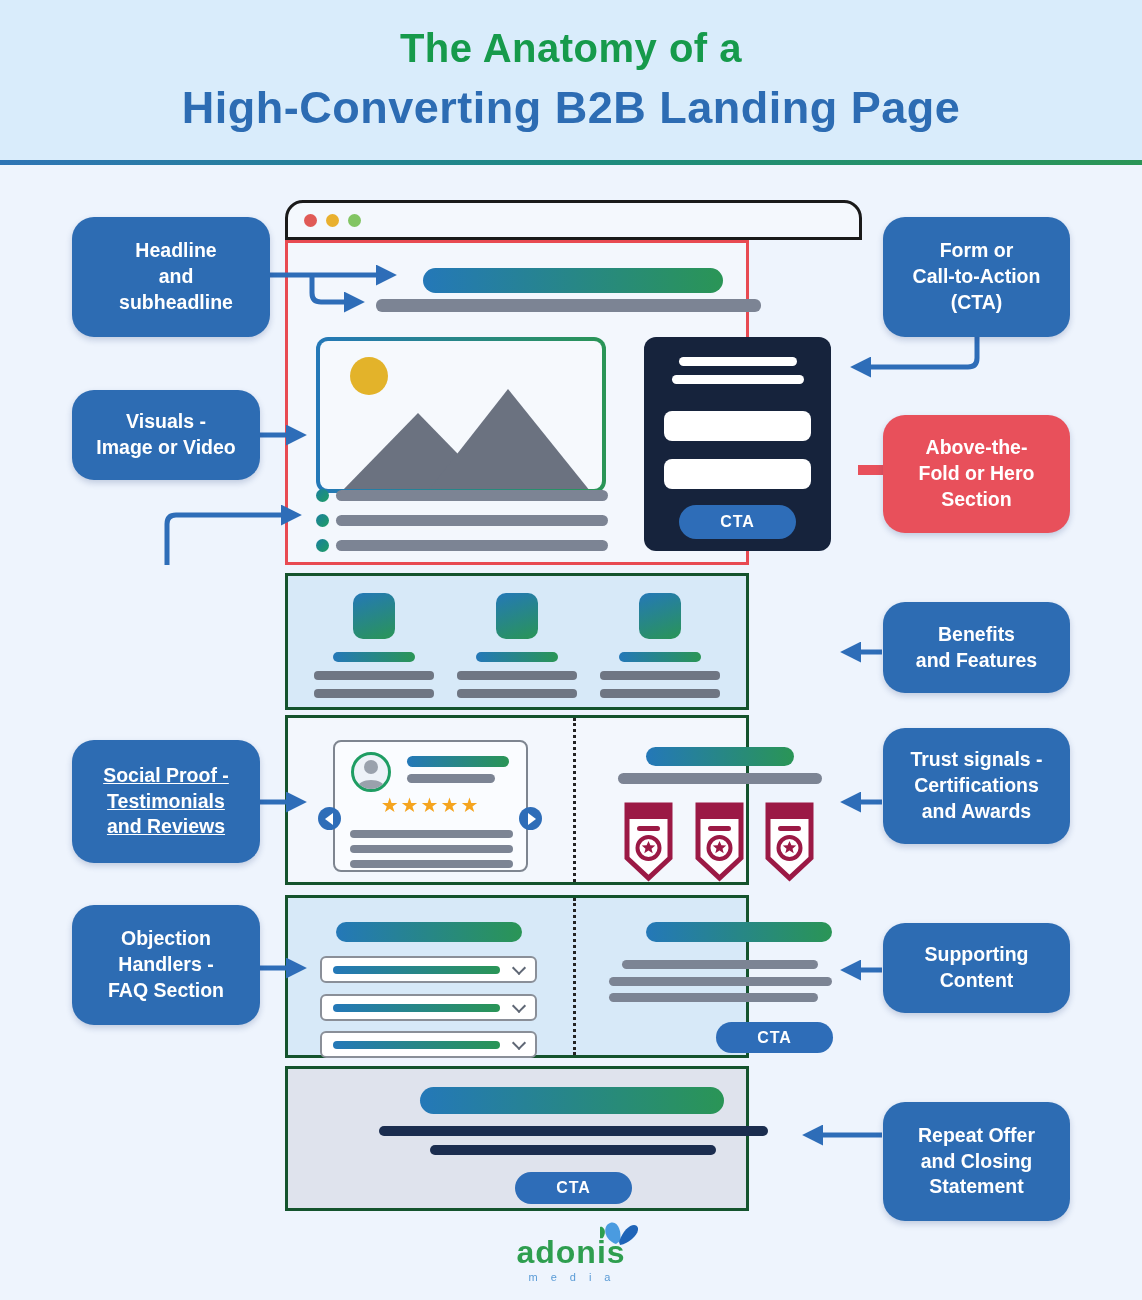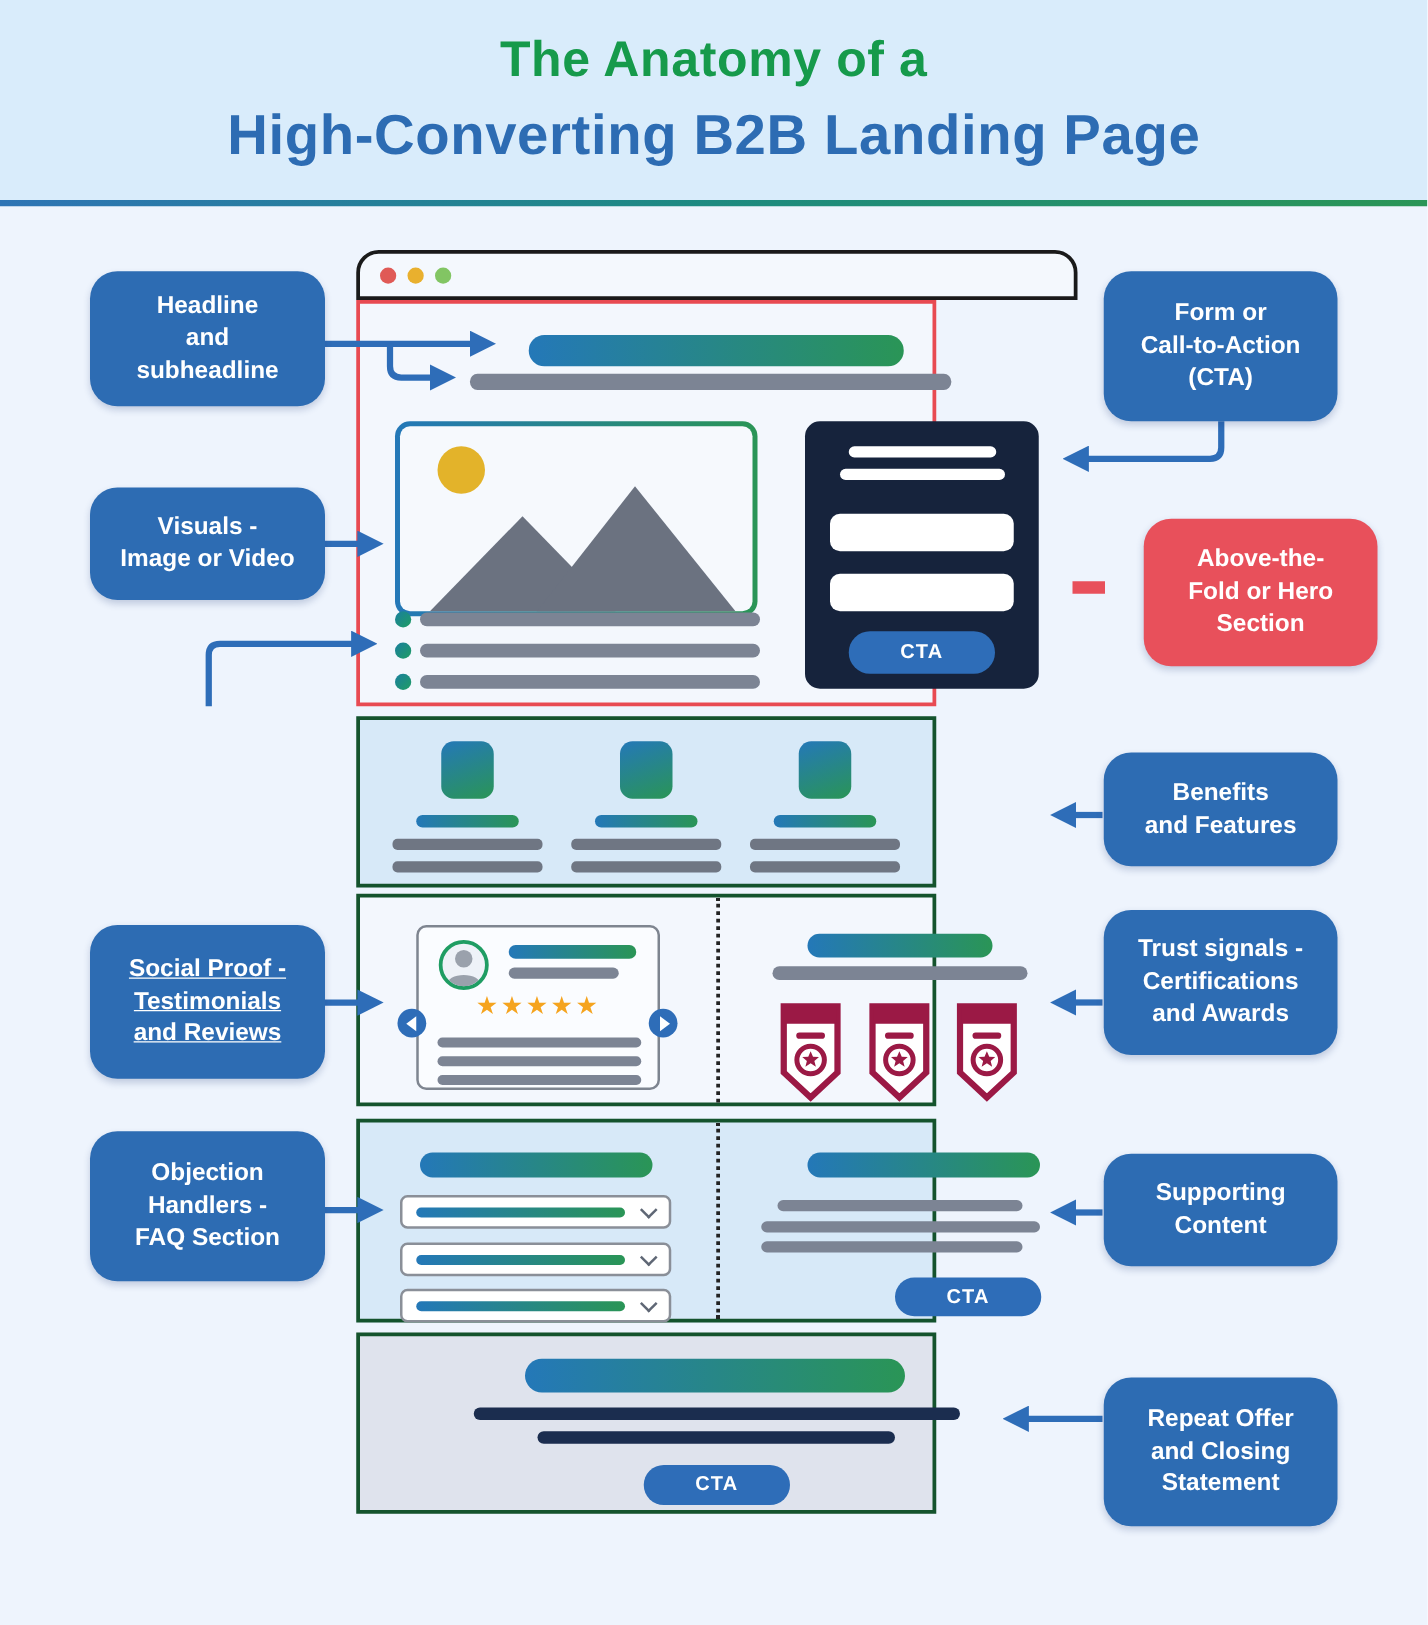--- a/index.html
+++ b/index.html
@@ -119,36 +119,36 @@
       <path d="M260,968 H288" marker-end="url(#ah)"></path>
       <path d="M977,337 V358 Q977,367 968,367 H869" marker-end="url(#ah)"></path>
       <path d="M882,652 H859" marker-end="url(#ah)"></path>
       <path d="M882,802 H859" marker-end="url(#ah)"></path>
       <path d="M882,970 H859" marker-end="url(#ah)"></path>
       <path d="M882,1135 H821" marker-end="url(#ah)"></path>
     </g>
     <path d="M858,470 H884" stroke="#e8505b" stroke-width="10" fill="none"></path>
   </svg>
 
-  <div class="callout co-l" style="top:217px;height:108px;">Headline
+  <div class="callout co-l" style="top:217px;height:120px;padding-left:10px;">Headline
 and
 subheadline</div>
   <div class="callout co-l" style="top:390px;height:90px;">Visuals -
 Image or Video</div>
   <div class="callout co-l" style="top:740px;height:123px;text-decoration:underline;">Social Proof -
 Testimonials
 and Reviews</div>
   <div class="callout co-l" style="top:905px;height:120px;">Objection
 Handlers -
 FAQ Section</div>
 
   <div class="callout co-r" style="top:217px;height:120px;">Form or
 Call-to-Action
 (CTA)</div>
-  <div class="callout co-r red" style="top:415px;height:118px;margin-left:32px;">Above-the-
+  <div class="callout co-r red" style="top:415px;height:118px;">Above-the-
 Fold or Hero
 Section</div>
   <div class="callout co-r" style="top:602px;height:91px;">Benefits
 and Features</div>
   <div class="callout co-r" style="top:728px;height:116px;">Trust signals -
 Certifications
 and Awards</div>
   <div class="callout co-r" style="top:923px;height:90px;">Supporting
 Content</div>
   <div class="callout co-r" style="top:1068px;height:119px;margin-top:34px;">Repeat Offer
@@ -286,14 +286,25 @@
     <div class="cta-pill" style="left:428px;top:124px;width:117px;height:31px;">CTA</div>
   </div>
 
   <div class="panel closing">
     <div class="gradpill" style="left:132px;top:18px;width:304px;height:27px;"></div>
     <div class="navybar" style="left:91px;top:57px;width:389px;height:10px;"></div>
     <div class="navybar" style="left:142px;top:76px;width:286px;height:10px;"></div>
     <div class="cta-pill" style="left:227px;top:103px;width:117px;height:32px;">CTA</div>
   </div>
 
+  <div class="logo-wrap">
+    <div class="logo">
+      <svg class="butterfly" width="38" height="34" viewBox="0 0 38 34">
+        <path d="M6,26 C2,18 0,12 6,14 C2,6 10,2 14,8 C18,12 16,22 12,26 Z" fill="#2e9e4f" transform="translate(-4,6) scale(0.55)"></path>
+        <path d="M16,26 C4,22 2,8 10,5 C18,2 22,14 20,23 Z" fill="#4a9be0"></path>
+        <path d="M19,24 C24,8 36,3 38,10 C39,16 30,25 20,27 Z" fill="#1f64b8"></path>
+      </svg>
+      <div class="logo-main">adonis</div>
+      <div class="logo-sub">media</div>
+    </div>
+  </div>
 
 </div>
 
 </body></html>

